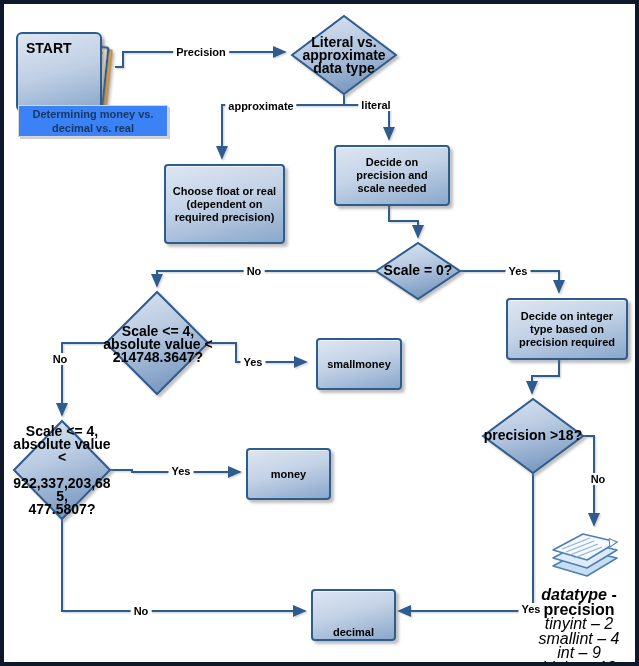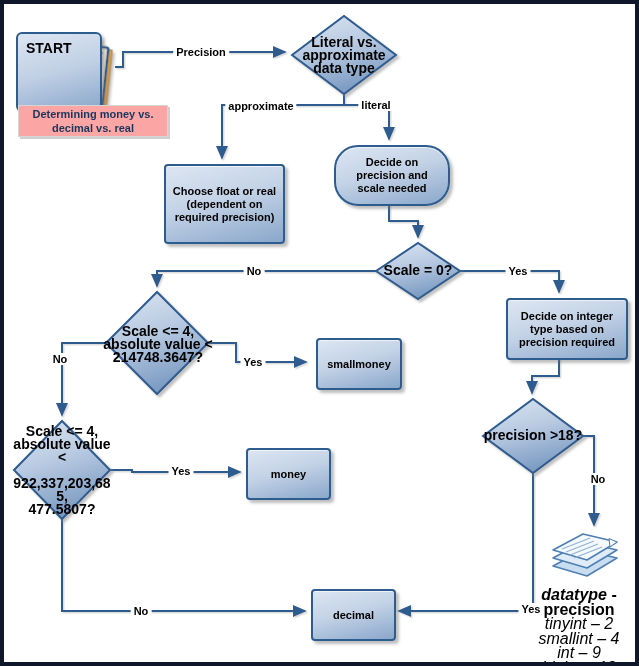--- a/index.html
+++ b/index.html
@@ -19,21 +19,21 @@
   .elabel{position:absolute;transform:translate(-50%,-50%);background:#ffffff;
     padding:0 3px;font-weight:bold;font-size:11px;color:#000;white-space:nowrap;}
 
   #start-box{position:absolute;left:12px;top:28px;width:82px;height:76px;
     border:2px solid #2d5c8f;border-radius:6px;
     background:linear-gradient(165deg,#dde6f2 0%,#bfcfe4 50%,#8aa7cb 100%);
     box-shadow:3px 3px 3px rgba(110,110,110,.45);}
   #start-box .t{font-weight:bold;font-size:14px;color:#000;padding:6px 0 0 8px;}
 
   #caption{position:absolute;left:14px;top:101px;width:148px;text-align:center;
-    background:#fca5a5;border:1px solid #d6d6d6;box-shadow:2px 2px 0 #cfcfcf;
+    background:#3b82f6;border:1px solid #d6d6d6;box-shadow:2px 2px 0 #cfcfcf;
     font-weight:bold;font-size:11px;line-height:14px;color:#17375e;padding:1px 0;}
 
   #legend{position:absolute;left:512px;top:584px;width:126px;text-align:center;
     font-size:16px;line-height:14.5px;color:#000;}
   #legend .title{font-weight:bold;}
   #legend .title .em{font-style:italic;}
   #legend .item{font-style:italic;}
 </style>
 </head>
 <body>
@@ -116,41 +116,41 @@
     <div>Determining money vs.</div>
     <div>decimal vs. real</div>
   </div>
 
   <div class="nbox" style="left:160px;top:160px;width:117px;height:76px;">
     <div class="ln">Choose float or real</div>
     <div class="ln">(dependent on</div>
     <div class="ln">required precision)</div>
   </div>
 
-  <div class="nbox" style="left:330px;top:141px;width:112px;height:57px;border-radius:24px;">
+  <div class="nbox" style="left:330px;top:141px;width:112px;height:57px;">
     <div class="ln">Decide on</div>
     <div class="ln">precision and</div>
     <div class="ln">scale needed</div>
   </div>
 
   <div class="nbox" style="left:502px;top:294px;width:118px;height:58px;">
     <div class="ln">Decide on integer</div>
     <div class="ln">type based on</div>
     <div class="ln">precision required</div>
   </div>
 
   <div class="nbox" style="left:312px;top:334px;width:82px;height:48px;">
     <div class="ln">smallmoney</div>
   </div>
 
   <div class="nbox" style="left:242px;top:444px;width:81px;height:48px;">
     <div class="ln">money</div>
   </div>
 
-  <div class="nbox" style="left:307px;top:585px;width:81px;height:48px;">
+  <div class="nbox" style="left:307px;top:585px;width:81px;height:48px;justify-content:flex-end;">
     <div class="ln">decimal</div>
   </div>
 
   <div class="dtext" style="left:288px;top:32px;width:104px;">
     <div class="ln">Literal vs.</div>
     <div class="ln">approximate</div>
     <div class="ln">data type</div>
   </div>
 
   <div class="dtext" style="left:372px;top:260px;width:84px;">

